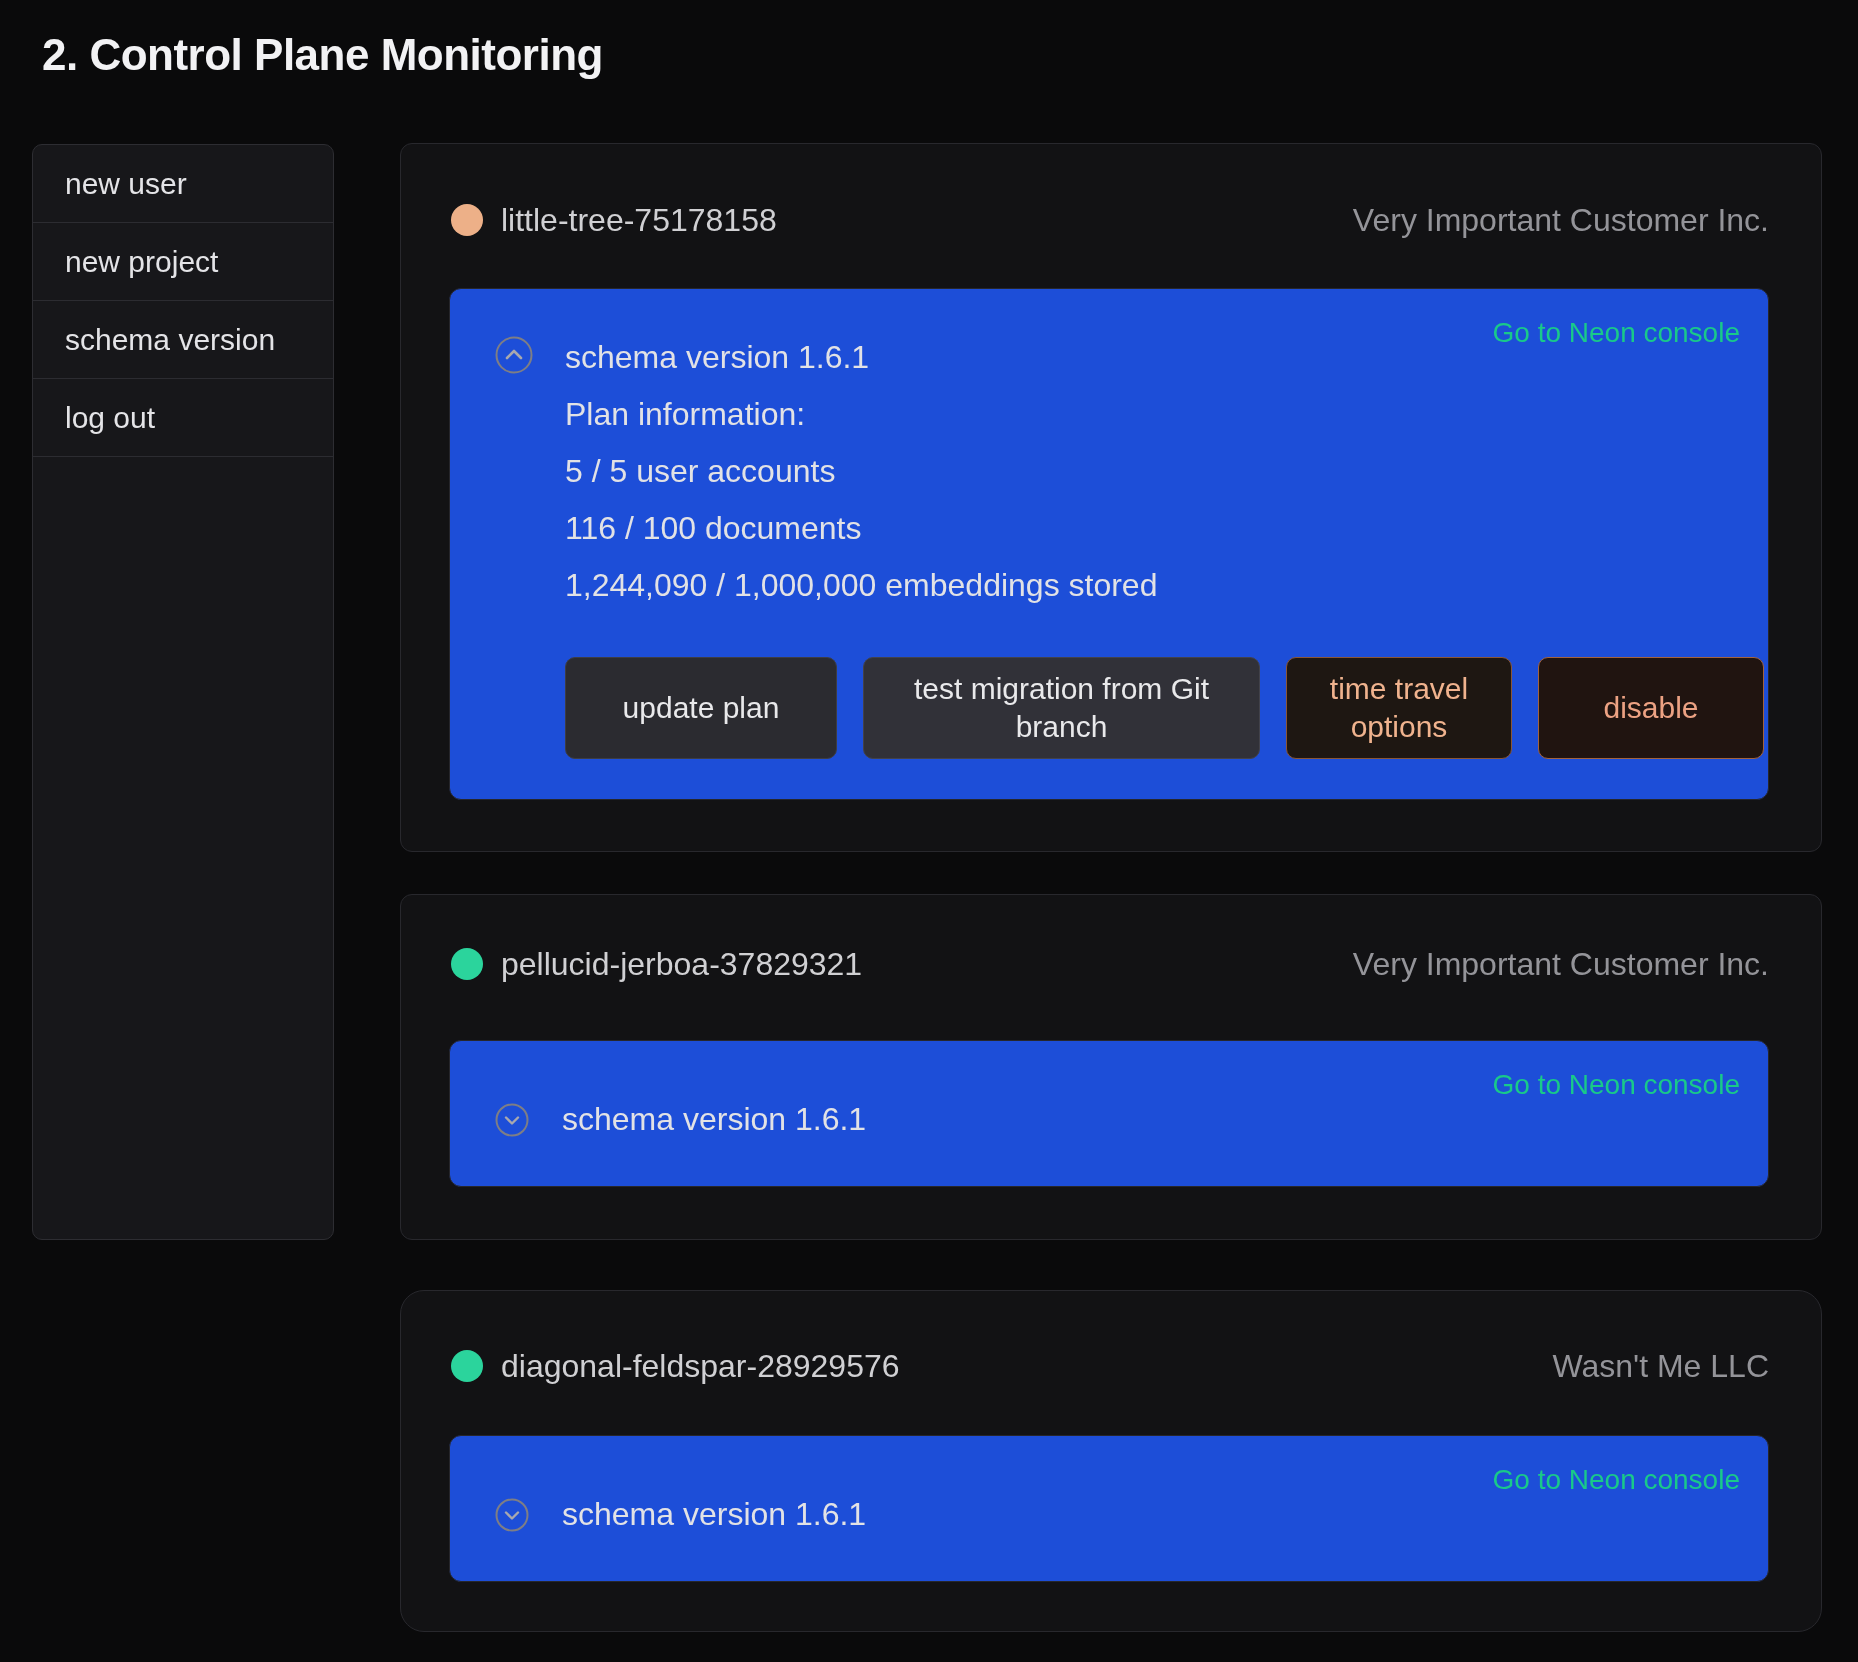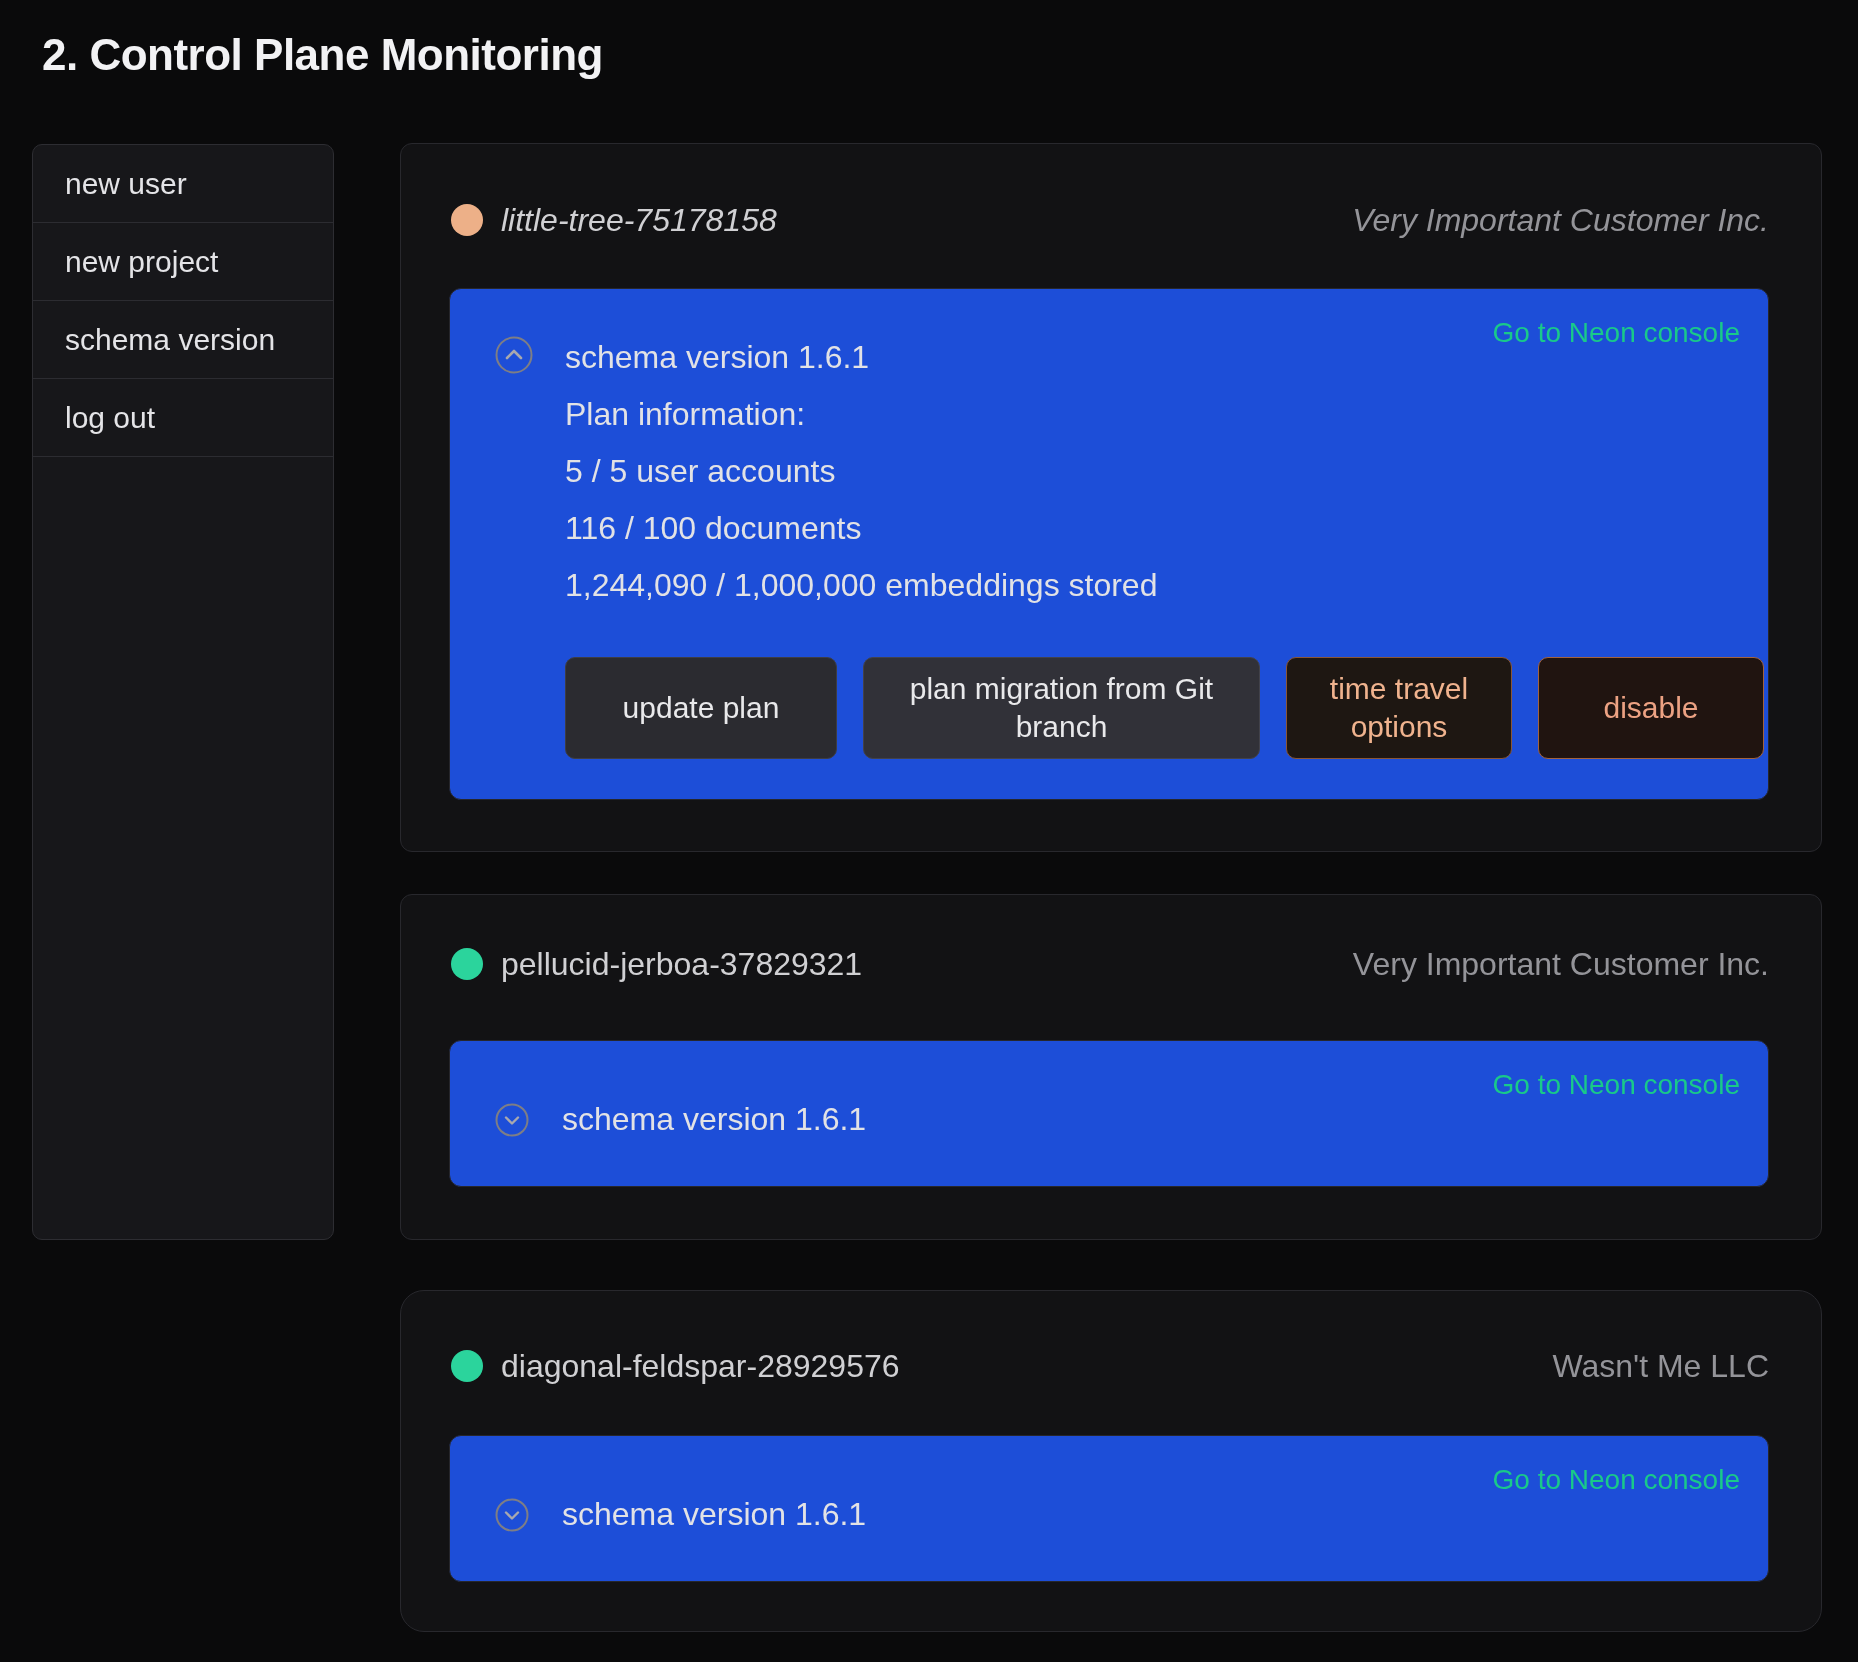--- a/index.html
+++ b/index.html
@@ -30,21 +30,21 @@
     position:absolute;left:400px;width:1422px;
     background:#121214;border:1px solid #28282d;border-radius:12px;
   }
   #card-1{top:143px;height:709px;}
   #card-2{top:894px;height:346px;}
   #card-3{top:1290px;height:342px;border-radius:24px;}
   .card-header{
     position:absolute;left:50px;right:52px;height:40px;
     display:flex;align-items:center;
   }
-  #card-1 .card-header{top:56px;font-style:italic;}
+  #card-1 .card-header{top:56px;}
   #card-2 .card-header{top:49px;}
   #card-3 .card-header{top:55px;}
   .status-dot{width:32px;height:32px;border-radius:50%;margin-right:18px;flex:0 0 auto;}
   .dot-warn{background:#edb088;}
   .dot-ok{background:#2bd49c;}
   .project-name{font-size:32px;color:#d0d0d3;white-space:nowrap;}
   .customer-name{margin-left:auto;font-size:32px;color:#949499;white-space:nowrap;}
   .panel{
     position:absolute;left:48px;right:52px;
     background:#1d4ed8;border:1px solid #26262b;border-radius:12px;
@@ -114,21 +114,21 @@
       </span>
       <div class="detail-lines">
         <div>schema version 1.6.1</div>
         <div>Plan information:</div>
         <div>5 / 5 user accounts</div>
         <div>116 / 100 documents</div>
         <div>1,244,090 / 1,000,000 embeddings stored</div>
       </div>
       <div class="btn-row">
         <div class="btn btn-neutral-1">update plan</div>
-        <div class="btn btn-neutral-2">plan migration from Git branch</div>
+        <div class="btn btn-neutral-2">test migration from Git branch</div>
         <div class="btn btn-warn">time travel options</div>
         <div class="btn btn-warn-strong">disable</div>
       </div>
     </div>
   </div>
 
   <div class="card" id="card-2">
     <div class="card-header">
       <span class="status-dot dot-ok"></span>
       <span class="project-name">pellucid-jerboa-37829321</span>

